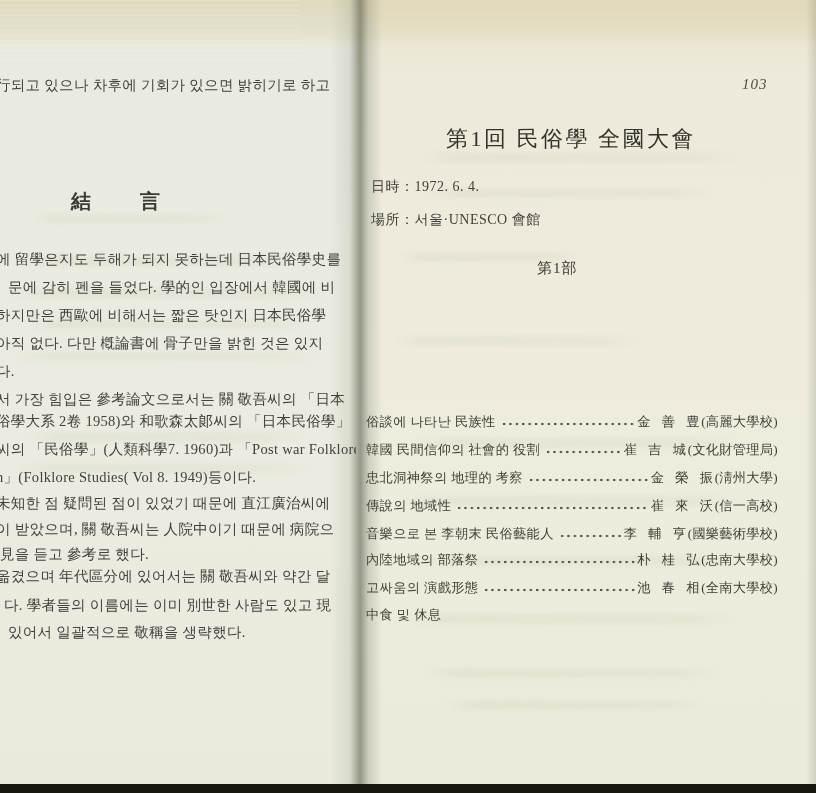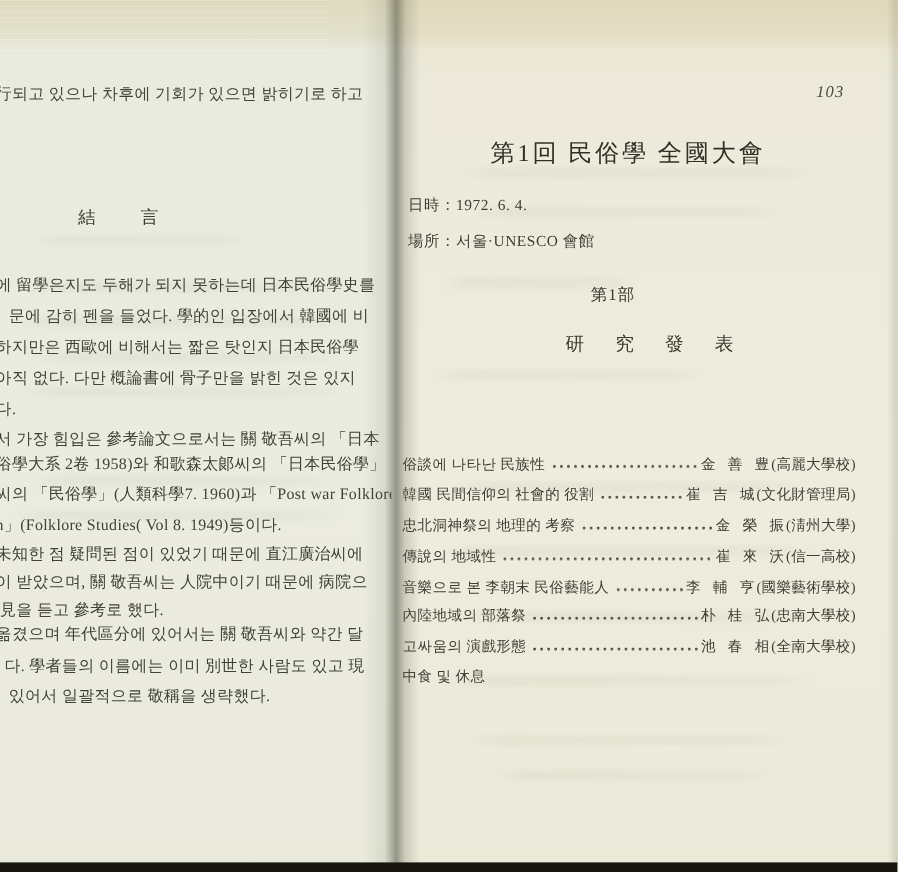--- a/index.html
+++ b/index.html
@@ -60,21 +60,21 @@
   .lline:nth-of-type(12){top:520px}
   .lline:nth-of-type(13){top:545px;left:0}
   .lline:nth-of-type(14){top:567px}
   .lline:nth-of-type(15){top:596px;left:4px}
   .lline:nth-of-type(16){top:623px;left:8px}
   .lline:nth-of-type(17){top:650px;left:8px}
   .lline:nth-of-type(18){top:677px}
   .lline:nth-of-type(19){top:702px;left:10px}
   .lheading{
     position:absolute;left:55px;top:188px;
-    font-size:16px;font-weight:400;color:#3b3a32;letter-spacing:3px;white-space:nowrap;padding-left:16px;
+    font-size:20px;font-weight:700;color:#3b3a32;letter-spacing:3px;white-space:nowrap;padding-left:16px;
   }
   
   .page-number{
     position:absolute;left:386px;top:76px;
     font-size:15px;font-style:italic;color:#4c4b41;letter-spacing:1px;font-family:Liberation Serif, serif;
   }
   .rtitle{
     position:absolute;left:0;right:30px;top:124px;text-align:center;
     font-size:22px;font-weight:400;color:#33322a;letter-spacing:2.5px;white-space:nowrap;
   }
@@ -172,21 +172,20 @@
   <div class="smudge" style="left:60px;top:556px;width:330px;height:10px"></div>
   <div class="smudge" style="left:46px;top:614px;width:340px;height:10px"></div>
   <div class="smudge" style="left:66px;top:668px;width:300px;height:10px"></div>
   <div class="smudge" style="left:90px;top:700px;width:260px;height:10px"></div>
 
   <div class="page-number">103</div>
   <div class="rtitle">第1回  民俗學 全國大會</div>
   <div class="info-line info-date">日時：1972. 6. 4.</div>
   <div class="info-line info-venue">場所：서울·UNESCO 會館</div>
   <div class="part-label">第1部</div>
-  <div class="session-title">研 究 發 表</div>
 
   <div class="program">
     <div class="prog-row">
       <span class="prog-title">俗談에 나타난 民族性</span>
       <span class="leader"></span>
       <span class="prog-name">金 善 豊</span>
       <span class="prog-affil">(高麗大學校)</span>
     </div>
     <div class="prog-row">
       <span class="prog-title">韓國 民間信仰의 社會的 役割</span>

